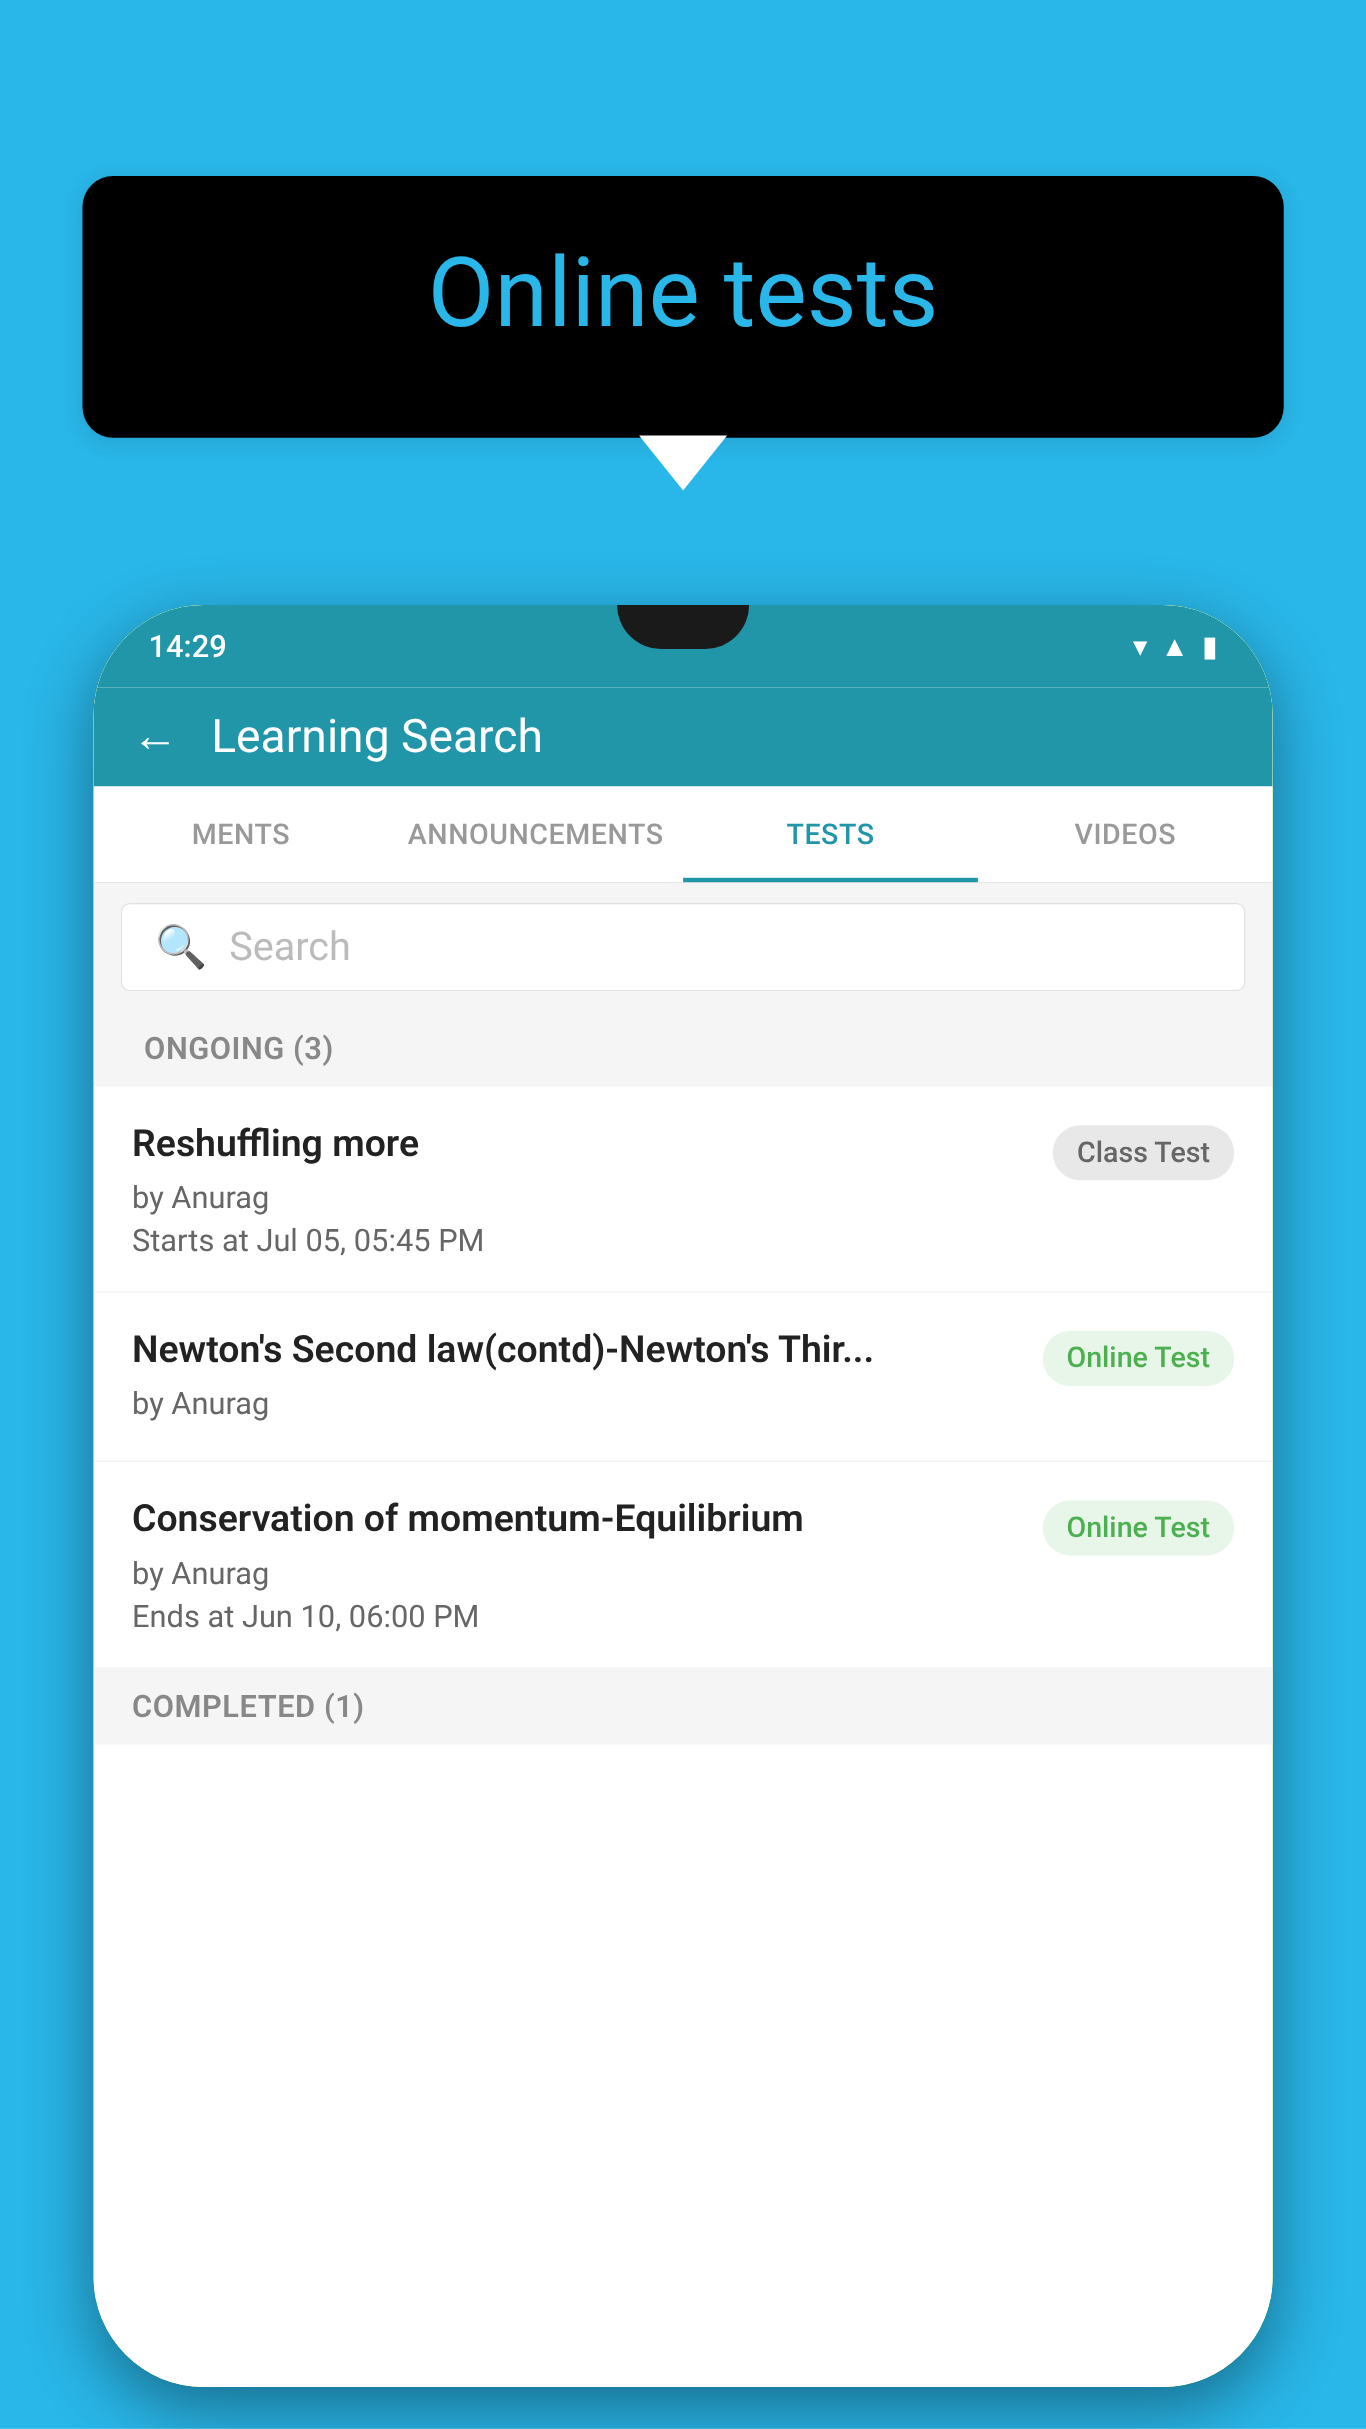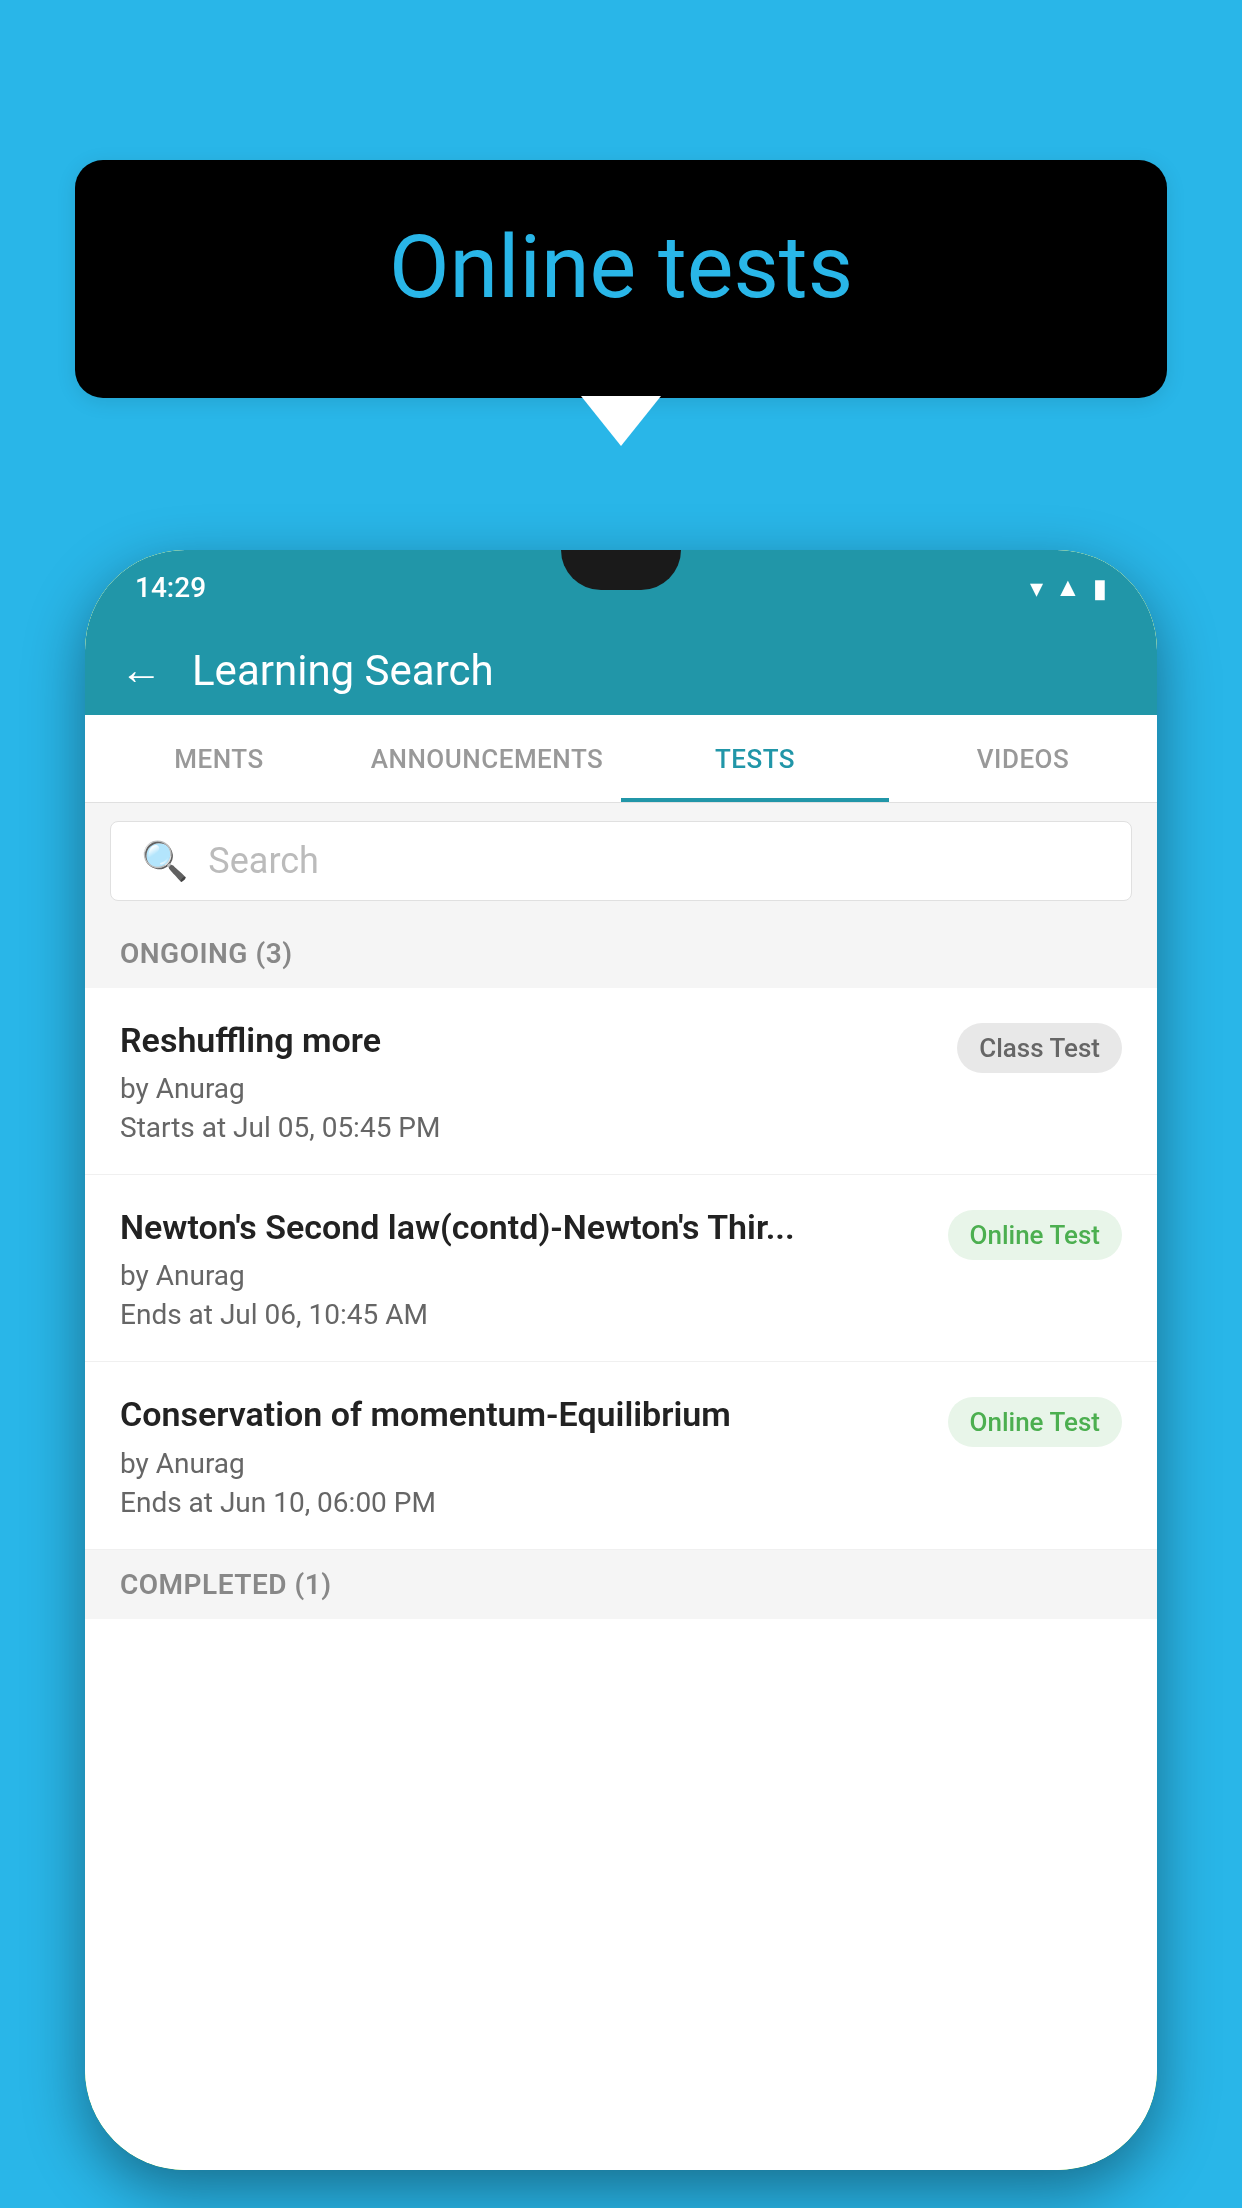--- a/index.html
+++ b/index.html
@@ -191,21 +191,21 @@
     }
 
     .search-placeholder {
       color: #bbb;
       font-size: 36px;
     }
 
     
     .section-header {
       background: #f5f5f5;
-      padding: 18px 35px;
+      padding: 18px 46px;
     }
 
     .section-title {
       color: #888;
       font-size: 28px;
       font-weight: 600;
       letter-spacing: 0.5px;
     }
 
     
@@ -355,21 +355,20 @@
               <div class="test-author">by Anurag</div>
               <div class="test-date">Starts at  Jul 05, 05:45 PM</div>
             </div>
             <span class="badge badge-class">Class Test</span>
           </div>
 
           <div class="test-item">
             <div class="test-info">
               <div class="test-name">Newton's Second law(contd)-Newton's Thir...</div>
               <div class="test-author">by Anurag</div>
-              <div class="test-date">Ends at  Jul 06, 10:45 AM</div>
             </div>
             <span class="badge badge-online">Online Test</span>
           </div>
 
           <div class="test-item">
             <div class="test-info">
               <div class="test-name">Conservation of momentum-Equilibrium</div>
               <div class="test-author">by Anurag</div>
               <div class="test-date">Ends at  Jun 10, 06:00 PM</div>
             </div>

